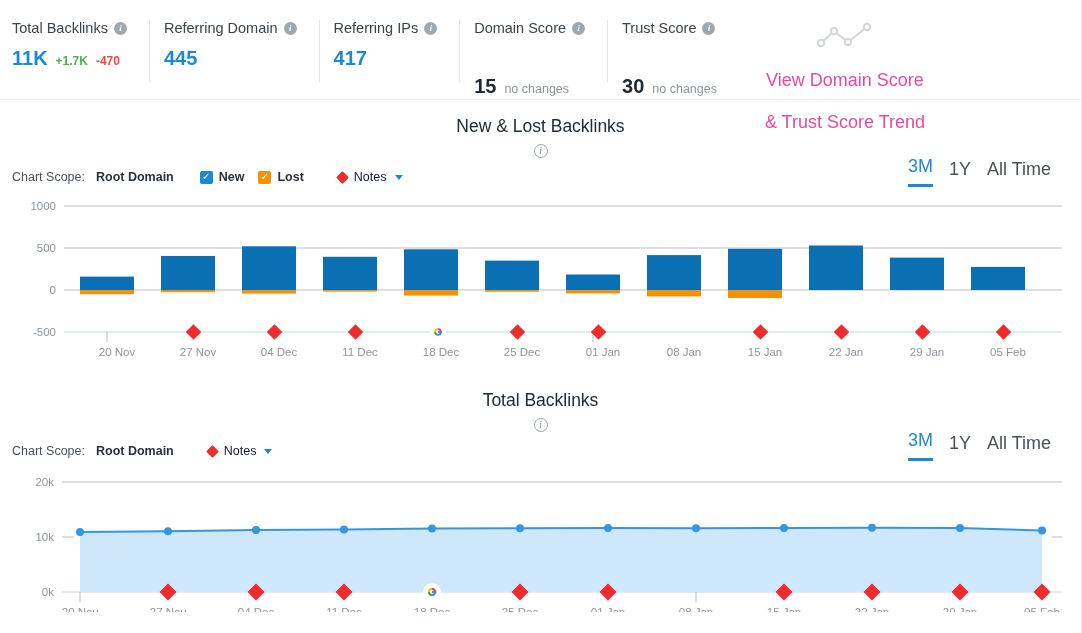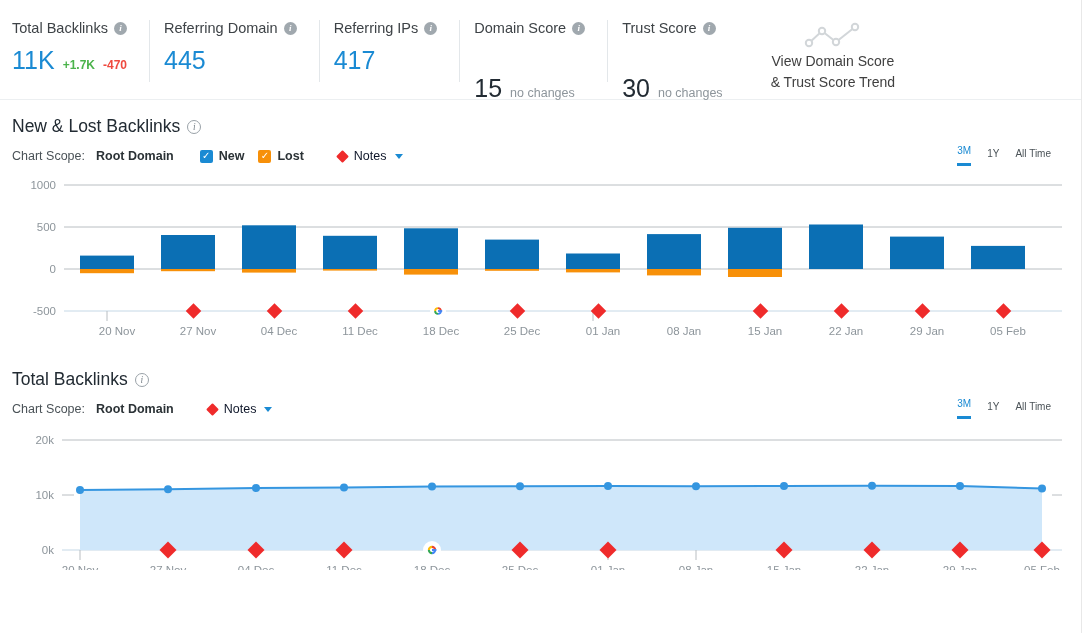--- a/index.html
+++ b/index.html
@@ -49,49 +49,50 @@
     flex: none;
     cursor: pointer;
   }
   .kpi-valrow {
     margin-top: 12px;
     display: flex;
     align-items: baseline;
     gap: 8px;
     white-space: nowrap;
   }
-  .kpi-value { font-size: 25px; font-weight: normal; line-height: 1; }
+  .kpi-value { font-size: 20px; font-weight: bold; line-height: 1; }
   .kpi-value.blue { color: #1a8ad3; }
   .kpi-value.dark { color: #222b33; margin-top: 28px; }
   .kpi-delta-up { font-size: 12px; color: #4bb34b; font-weight: bold; }
   .kpi-delta-down { font-size: 12px; color: #ef4a3f; font-weight: bold; }
   .kpi-nochange { font-size: 12.5px; color: #8d959b; }
 
   .kpi-link-box {
     padding: 0 10px 0 26px;
     text-align: center;
     line-height: 1.35;
   }
   .mini-chart-icon { height: 30px; display: flex; justify-content: center; align-items: center; }
   .kpi-link {
-    font-size: 14px;
-    color: #404040;
+    font-size: 18px;
+    color: #ec4899;
     cursor: pointer;
     display: block;
-    margin-top: 2px;
+    margin-top: 18px;
   }
 
   
   .section { padding: 0 12px; }
   .section-title {
     font-size: 17.5px;
     color: #222b33;
     display: flex;
     align-items: center;
     gap: 7px;
+    flex-direction: column;
   }
   .info-i-outline {
     display: inline-block;
     width: 14px; height: 14px;
     border-radius: 50%;
     border: 1px solid #9aa2a8;
     color: #7b848b;
     font-size: 9.5px;
     line-height: 12px;
     text-align: center;
@@ -130,21 +131,21 @@
     width: 0; height: 0;
     border-left: 4px solid transparent;
     border-right: 4px solid transparent;
     border-top: 5px solid #1a8ad3;
     margin-left: 1px;
   }
 
   .range-tabs {
     position: absolute; right: 18px; bottom: -3px;
     display: flex; align-items: flex-end; gap: 16px;
-    font-size: 10px;
+    font-size: 18px;
   }
   .range-tab { color: #4a5257; cursor: pointer; padding-bottom: 7px; }
   .range-tab.active { color: #1a8ad3; border-bottom: 3px solid #1a8ad3; }
 
   
   .chart-wrap { position: relative; margin-top: 12px; }
   .chart-svg { display: block; }
   .axis-label { font-size: 11.5px; fill: #8d959b; font-family: "Liberation Sans", sans-serif; }
   .axis-label-x { font-size: 11.5px; fill: #8d959b; text-anchor: middle; font-family: "Liberation Sans", sans-serif; }
   .gridline { stroke: #b9bec2; stroke-width: 1; }

